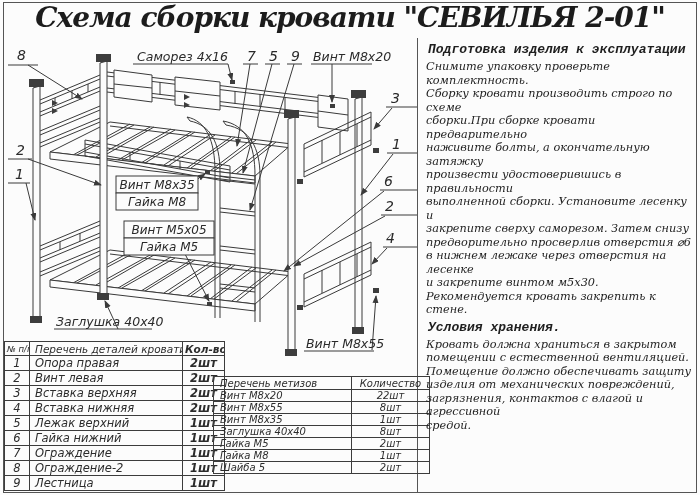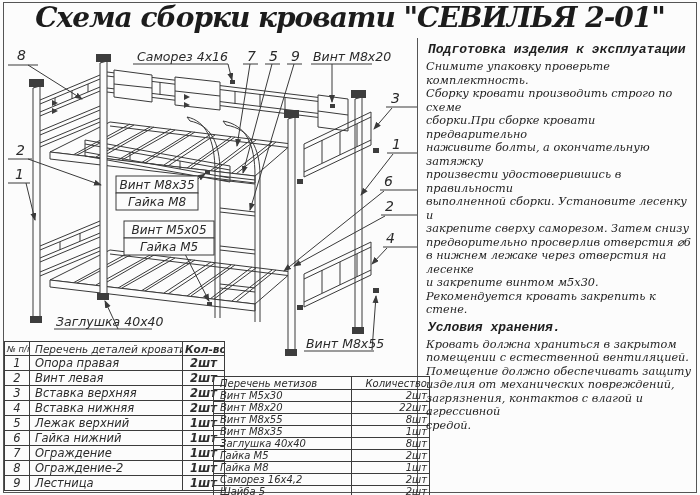--- a/index.html
+++ b/index.html
@@ -26,21 +26,21 @@
   .parts th{height:13px;font-size:10.5px;}
   .parts th.c0{font-size:8.5px;}
   .parts td{height:14px;}
   .parts .c0{width:20px;text-align:center;}
   .parts .c1{width:145px;text-align:left;padding-left:5px;}
   .parts .c2{width:37px;text-align:center;font-weight:bold;}
   .hw{left:213px;top:376px;width:203px;font-size:10px;}
   .hw th{height:12px;font-size:10px;}
   .hw td{height:10px;}
   .hw .c0{width:129px;text-align:left;padding-left:6px;}
-  .hw .c1{width:73px;text-align:right;}
+  .hw .c1{width:73px;text-align:center;}
   .info{position:absolute;left:423px;top:42px;width:272px;
         font-family:"DejaVu Serif",serif;color:#1f1f1f;}
   .info h3{margin:0;padding-left:5px;font-size:13px;font-style:italic;font-weight:bold;font-family:Liberation Mono, monospace;}
   .info p{margin:3px;font-size:11.3px;font-style:italic;line-height:13.5px;white-space:pre-line;}
 </style>
 </head>
 <body>
 
 <div class="page">
   <div class="frame"></div>
@@ -240,24 +240,20 @@
 
   <table class="sheet hw">
     <thead>
       <tr>
         <th class="c0">Перечень метизов</th>
         <th class="c1">Количество</th>
       </tr>
     </thead>
     <tbody>
 
-        <tr>
-          <td class="c0">Винт М5х30</td>
-          <td class="c1">2шт</td>
-        </tr>
 
         <tr>
           <td class="c0">Винт М8х20</td>
           <td class="c1">22шт</td>
         </tr>
 
         <tr>
           <td class="c0">Винт М8х55</td>
           <td class="c1">8шт</td>
         </tr>
@@ -275,24 +271,20 @@
         <tr>
           <td class="c0">Гайка М5</td>
           <td class="c1">2шт</td>
         </tr>
 
         <tr>
           <td class="c0">Гайка М8</td>
           <td class="c1">1шт</td>
         </tr>
 
-        <tr>
-          <td class="c0">Саморез 16х4,2</td>
-          <td class="c1">2шт</td>
-        </tr>
 
         <tr>
           <td class="c0">Шайба 5</td>
           <td class="c1">2шт</td>
         </tr>
       </tbody>
   </table>
 
   <div class="info">
 

